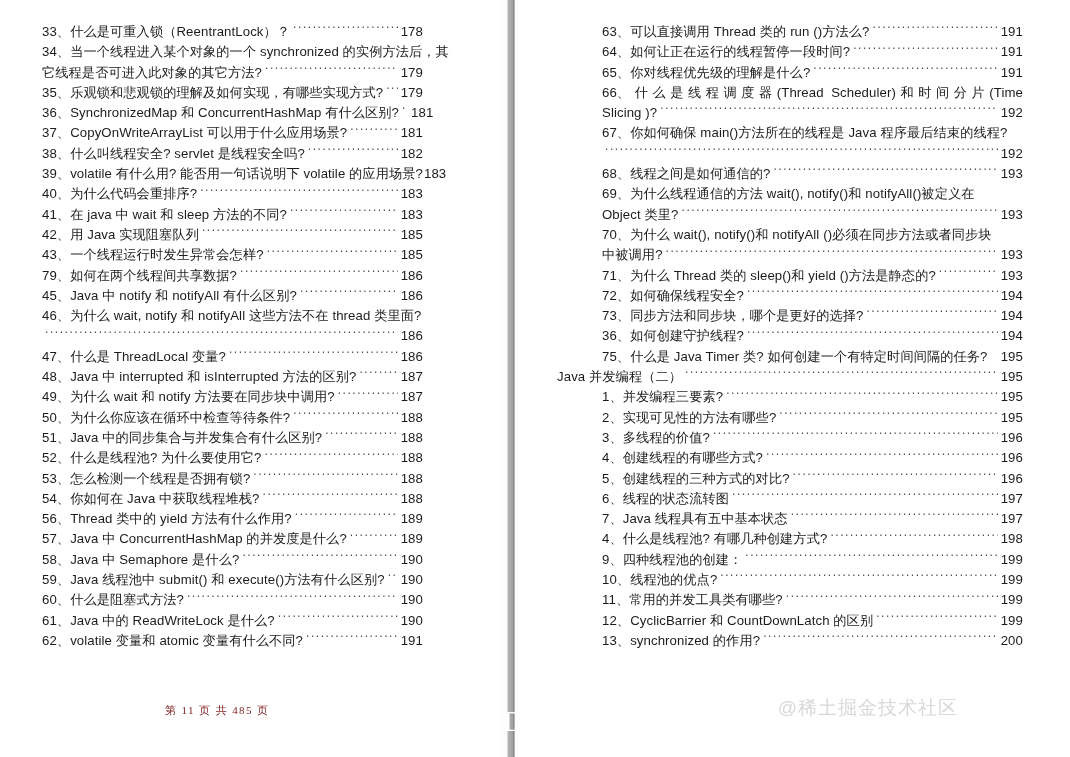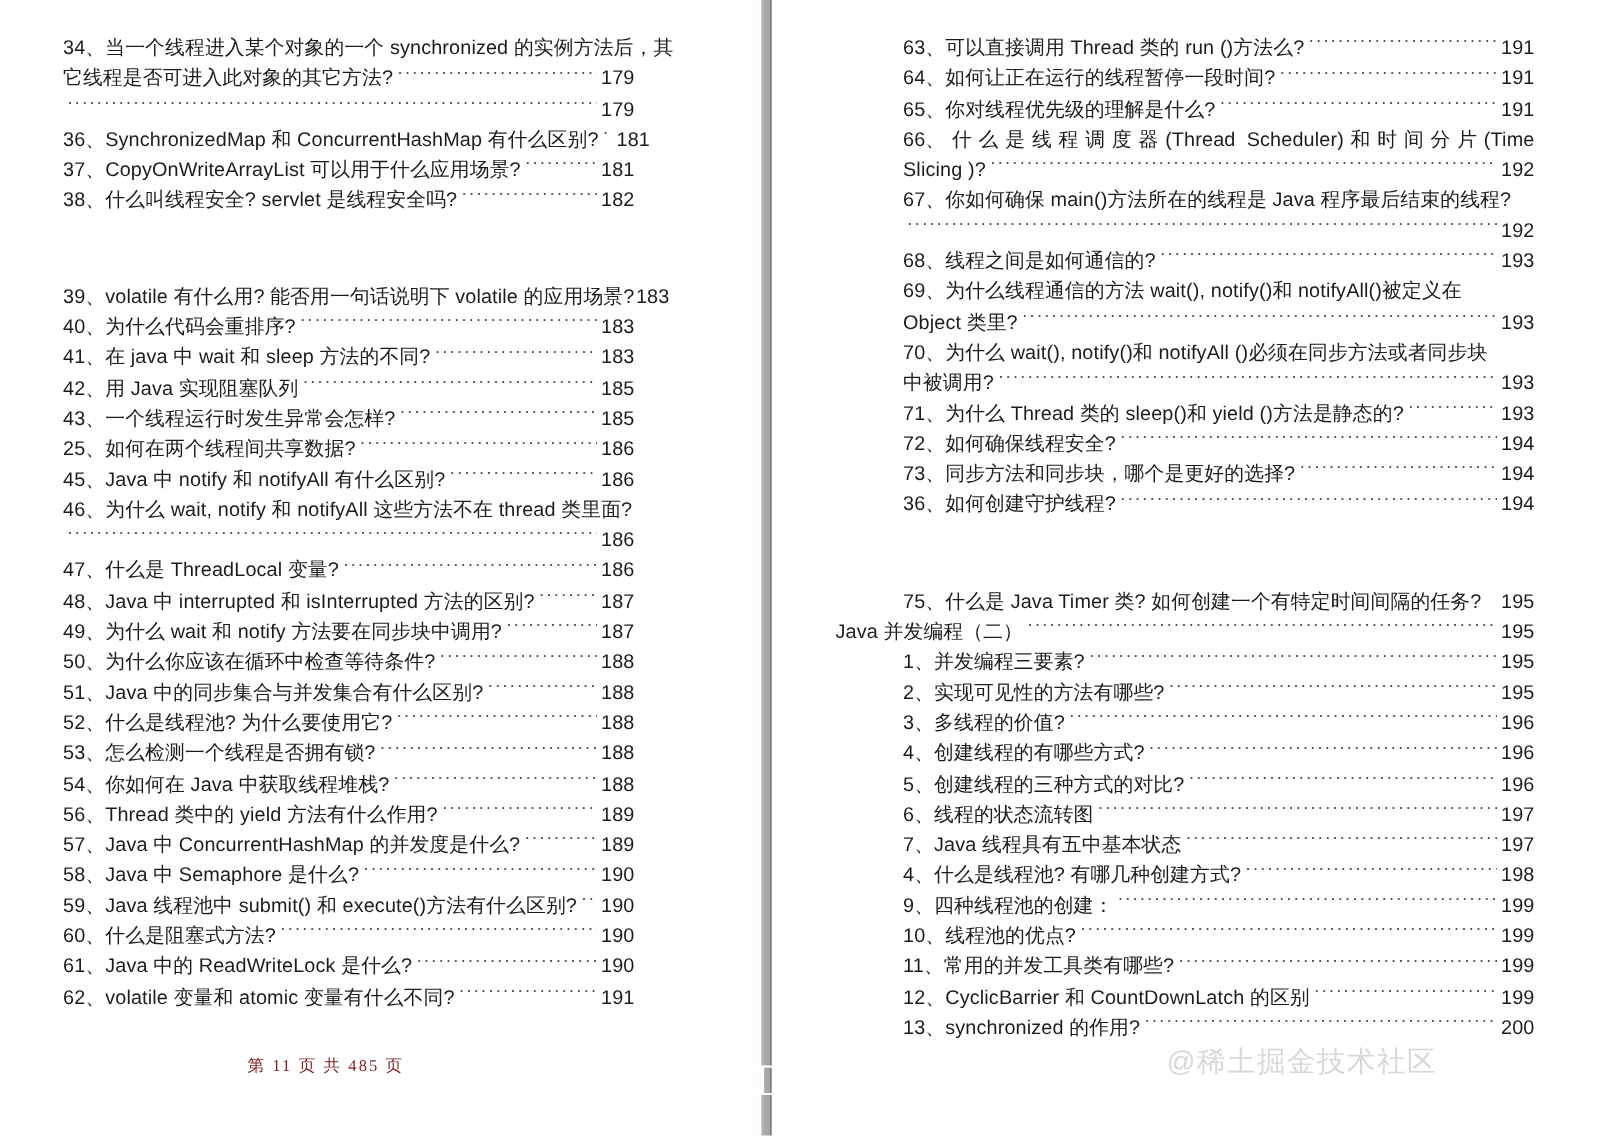--- a/index.html
+++ b/index.html
@@ -109,21 +109,21 @@
     color: #4a4a4a;
   }
   .entry .pageno {
     flex: 0 0 auto;
     text-align: right;
     color: #1c1c1c;
     font-size: 13.2px;
     padding-left: 1px;
   }
   .entry.nolead .row { justify-content: space-between; }
-  .entry.nolead .title { flex: 1 1 auto; margin-top: 44px; }
+  .entry.nolead .title { flex: 1 1 auto; }
 
   
   .entry.wrap .line1 {
     display: block;
     white-space: nowrap;
   }
   .entry.wrap .line1.justify {
     display: flex;
     justify-content: space-between;
   }
@@ -168,30 +168,38 @@
 <body>
 
 <div id="page">
 
   <div class="page-edge"></div>
   <div class="gutter"></div>
   <div class="gutter-glyph">D</div>
 
   <div class="col col-left">
     <div class="toc" id="toc-left">
+        <div class="entry">
+          <div class="row">
+            <span class="title">33、什么是可重入锁（ReentrantLock）？</span>
+            <span class="leader"></span>
+            <span class="pageno">178</span>
+          </div>
+        </div>
         <div class="entry wrap">
           <div class="line1">34、当一个线程进入某个对象的一个 synchronized 的实例方法后，其</div>
           <div class="row">
             <span class="title">它线程是否可进入此对象的其它方法?</span>
             <span class="leader"></span>
             <span class="pageno">179</span>
           </div>
         </div>
         <div class="entry">
           <div class="row">
+            <span class="title">35、乐观锁和悲观锁的理解及如何实现，有哪些实现方式?</span>
             <span class="leader"></span>
             <span class="pageno">179</span>
           </div>
         </div>
         <div class="entry">
           <div class="row">
             <span class="title">36、SynchronizedMap 和 ConcurrentHashMap 有什么区别?</span>
             <span class="leader"></span>
             <span class="pageno">181</span>
           </div>
@@ -239,21 +247,21 @@
         </div>
         <div class="entry">
           <div class="row">
             <span class="title">43、一个线程运行时发生异常会怎样?</span>
             <span class="leader"></span>
             <span class="pageno">185</span>
           </div>
         </div>
         <div class="entry">
           <div class="row">
-            <span class="title">25、如何在两个线程间共享数据?</span>
+            <span class="title">79、如何在两个线程间共享数据?</span>
             <span class="leader"></span>
             <span class="pageno">186</span>
           </div>
         </div>
         <div class="entry">
           <div class="row">
             <span class="title">45、Java 中 notify 和 notifyAll 有什么区别?</span>
             <span class="leader"></span>
             <span class="pageno">186</span>
           </div>

